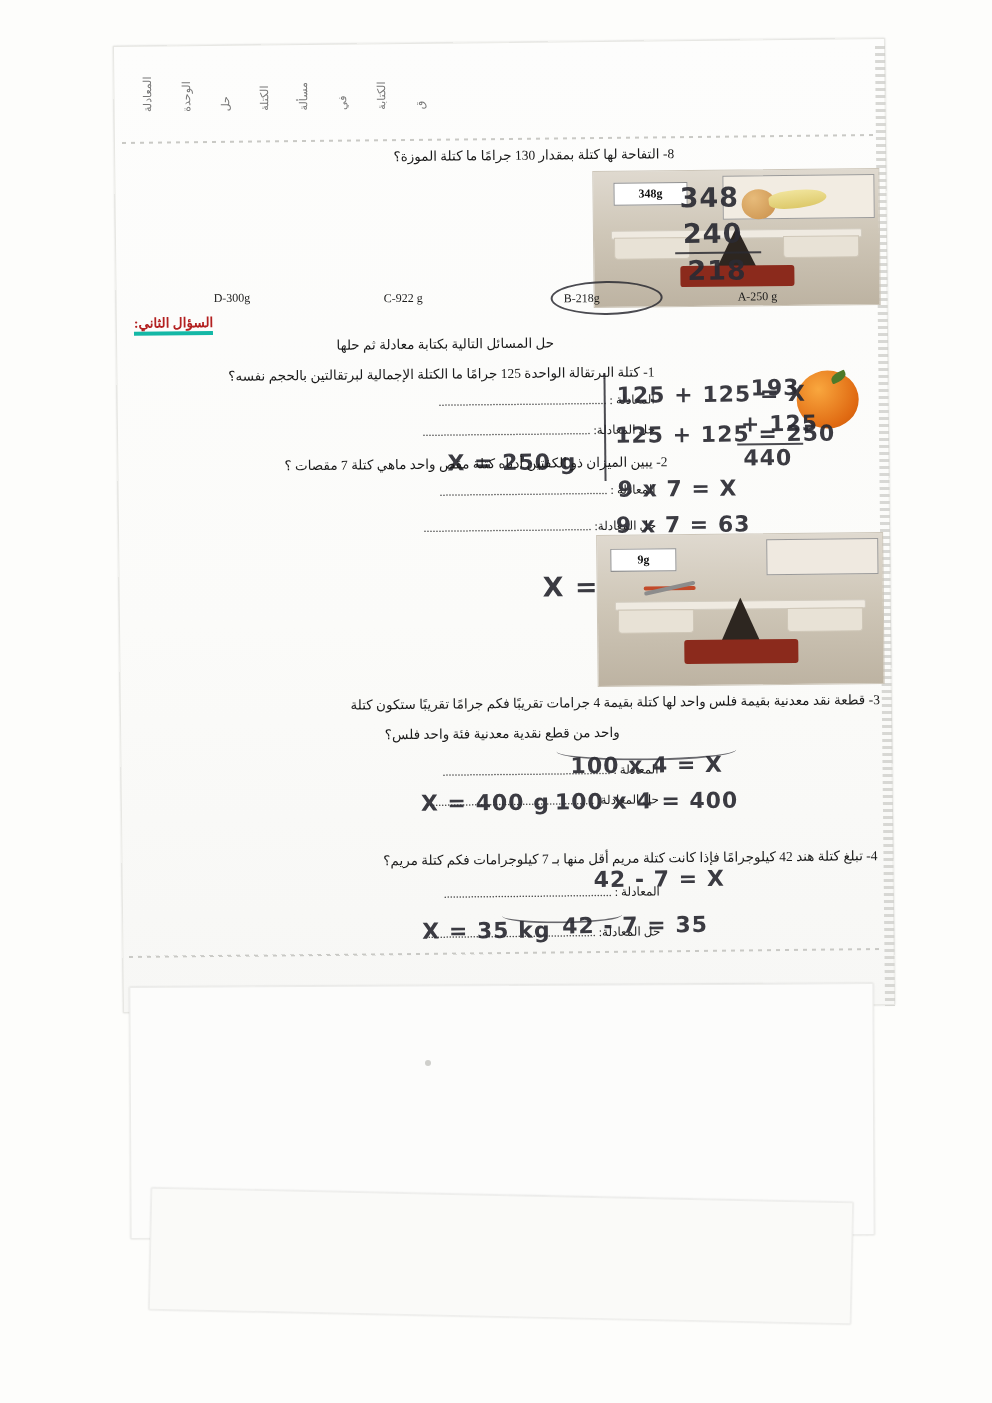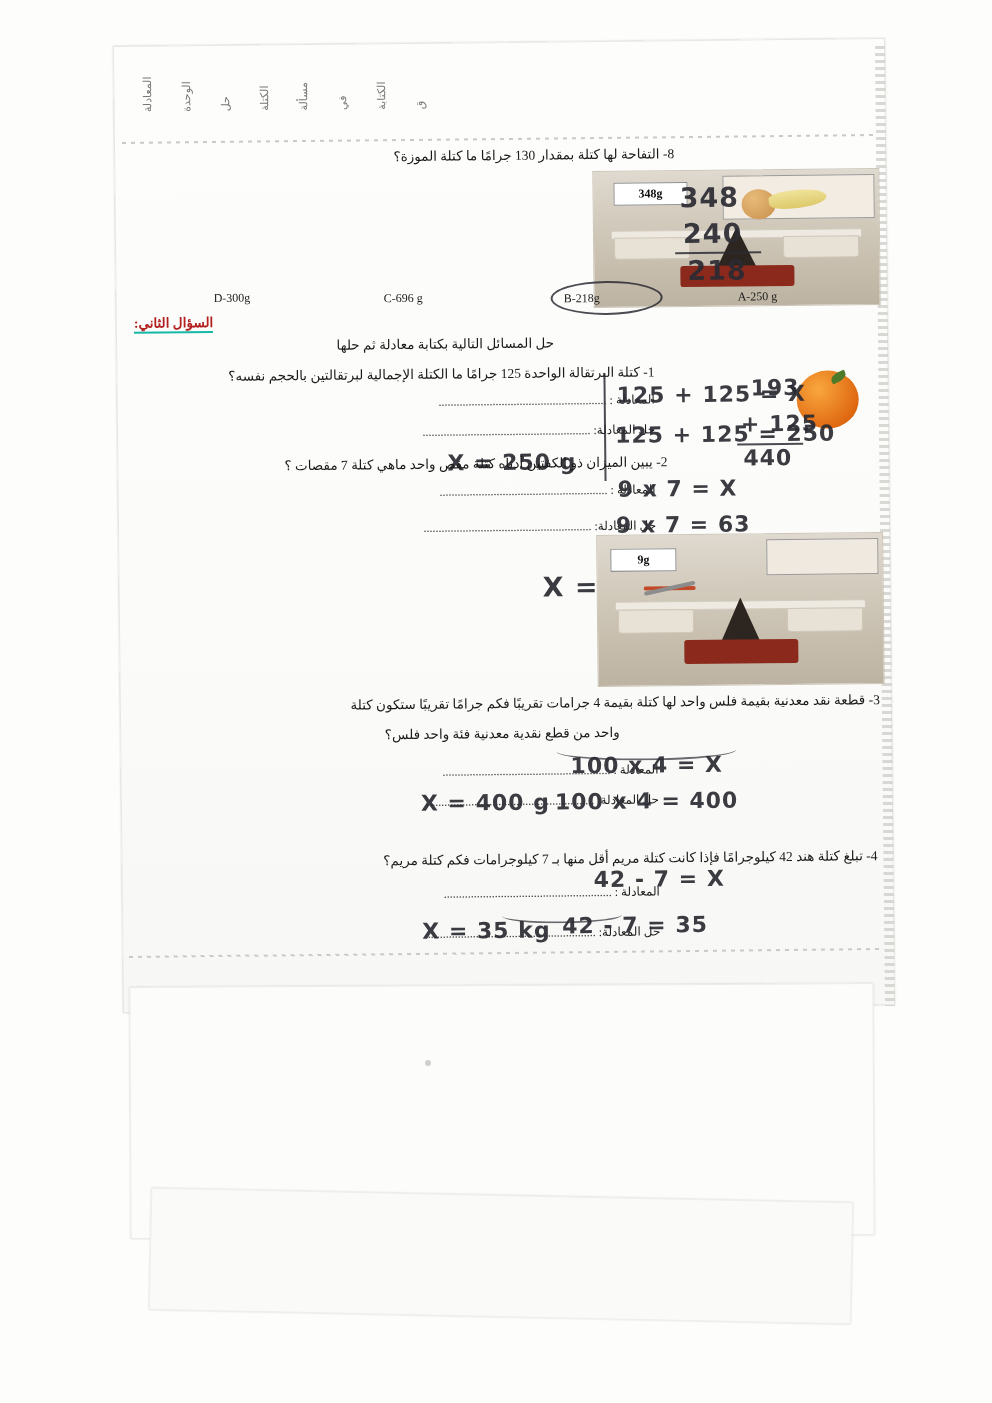--- a/index.html
+++ b/index.html
@@ -61,21 +61,21 @@
     transform:rotate(-0.6deg);
     direction:rtl;
     color:#1a1a1a;
   }
   .blk{position:absolute;}
   .ar{font-family:"Liberation Serif", serif;direction:rtl;text-align:right;}
   .q-text{font-size:13.5px;line-height:1.5;}
   .small{font-size:12px;}
   .dots{letter-spacing:1px;color:#333;}
   .red{color:#b32020;}
-  .underline-red{border-bottom:2px solid #14b8a6;display:inline-block;}
+  .underline-red{border-bottom:4px solid #14b8a6;display:inline-block;}
   
   #top-strip{
     position:absolute;left:140px;top:50px;width:420px;height:60px;
     transform:rotate(-0.6deg);
     display:flex;gap:26px;
     color:#4a4a4a;font-size:11px;
     opacity:.75;
   }
   #top-strip span{writing-mode:vertical-rl;transform:rotate(180deg);white-space:nowrap;}
   
@@ -206,21 +206,21 @@
     <div class="tag" style="left:499px;top:142px;width:52px;">348g</div>
 
     <div class="hw big" style="left:565px;top:142px;">348</div>
     <div class="hw big" style="left:568px;top:178px;">240</div>
     <div class="hw-line" style="left:560px;top:212px;width:86px;"></div>
     <div class="hw big" style="left:572px;top:215px;">218</div>
 
     <div class="choice" style="left:622px;top:250px;">A-250 g</div>
     <div class="choice" style="left:448px;top:250px;">B-218g</div>
     <div class="hw-oval" style="left:435px;top:240px;width:108px;height:30px;"></div>
-    <div class="choice" style="left:268px;top:248px;">C-696 g</div>
+    <div class="choice" style="left:268px;top:248px;">C-922 g</div>
     <div class="choice" style="left:98px;top:246px;">D-300g</div>
 
     <div class="blk ar" style="left:18px;top:268px;">
       <span class="red underline-red" style="font-size:13.5px;font-weight:bold;">السؤال الثاني:</span>
     </div>
     <div class="blk ar q-text" style="left:18px;top:292px;width:420px;">حل المسائل التالية بكتابة معادلة ثم حلها</div>
 
     <div class="blk ar q-text" style="left:18px;top:322px;width:520px;">
       <span>1-</span>
       <span>كتلة البرتقالة الواحدة 125 جرامًا ما الكتلة الإجمالية لبرتقالتين بالحجم نفسه؟</span>

